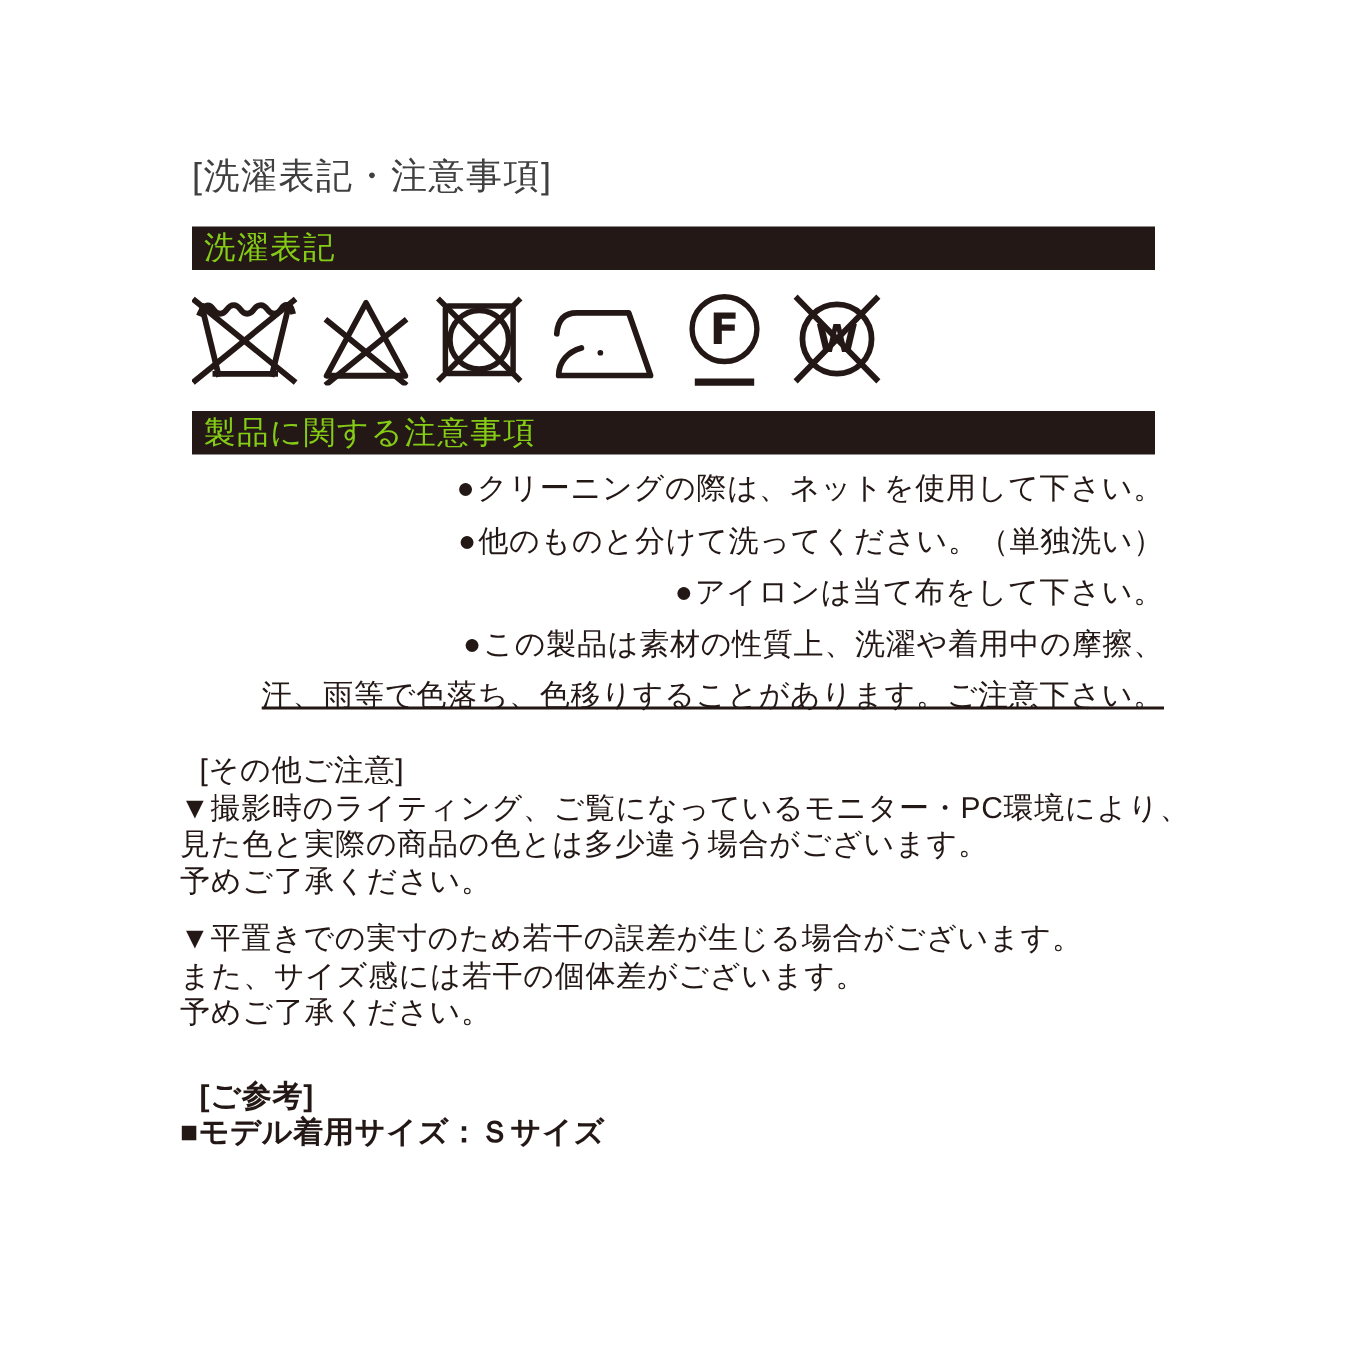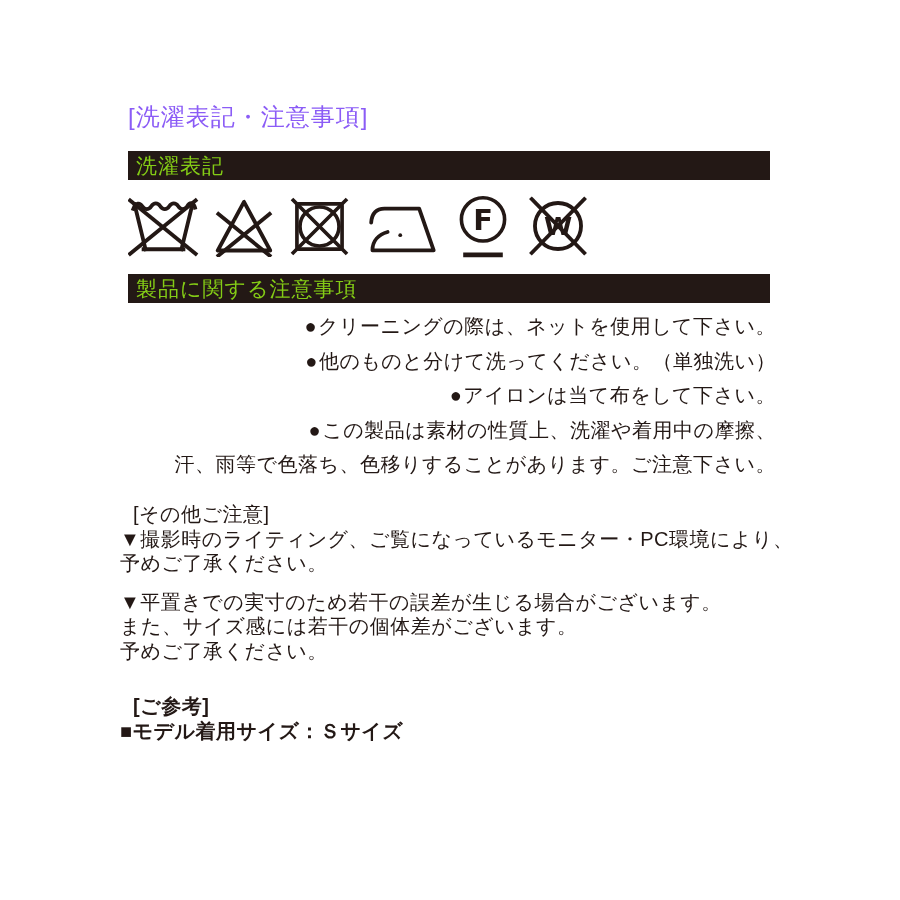--- a/index.html
+++ b/index.html
@@ -11,42 +11,42 @@
     position:relative;
     width:900px; height:900px;
     background:#ffffff;
     overflow:hidden;
     color:#231815;
   }
   .main {
     position:absolute; left:128px; top:101px; width:648px;
   }
   .page-title {
-    font-size:24px; letter-spacing:1px; color:#8b5cf6;
+    font-size:24px; letter-spacing:1px; color:#404040;
   }
   .section-bar {
     width:642px; height:29px; box-sizing:border-box;
     background:#231815; color:#84cc16;
     font-size:21px; line-height:29px; padding-left:8px;
     letter-spacing:1px;
   }
   .bar-wash { margin-top:18px; }
   .symbols-row {
     margin-top:13px; margin-bottom:15px;
     height:66px;
     display:flex; align-items:center; gap:13px;
   }
   .symbols-row svg { display:block; }
   .bullet-list { margin-top:6px;text-align:right; }
   .bullet-row {
     font-size:20px; line-height:34.5px; letter-spacing:0.5px;
     white-space:nowrap;
   }
   .bullet-row .marker { margin-right:1px; }
-  .bullet-row.indent { padding-left:22px; }
+  .bullet-row.indent { padding-left:22px;text-decoration:underline; }
   .other-notes {
     position:absolute; left:120px; top:502px;
     font-size:20px; line-height:24.5px; letter-spacing:0.5px;
     white-space:nowrap;
   }
   .section-head { padding-left:13px; }
   .note-line.para-gap { margin-top:14px; }
   .reference { margin-top:31px; font-weight:bold; }
   .reference .section-head { font-weight:bold; }
 </style>
@@ -122,20 +122,21 @@
       <div class="bullet-row indent">
         <span>汗、雨等で色落ち、色移りすることがあります。ご注意下さい。</span>
       </div>
     </div>
 
   </div>
 
   <div class="other-notes">
     <div class="section-head">[その他ご注意]</div>
     <div class="note-line">▼撮影時のライティング、ご覧になっているモニター・PC環境により、</div>
+    <div class="note-line">見た色と実際の商品の色とは多少違う場合がございます。</div>
     <div class="note-line">予めご了承ください。</div>
     <div class="note-line para-gap">▼平置きでの実寸のため若干の誤差が生じる場合がございます。</div>
     <div class="note-line">また、サイズ感には若干の個体差がございます。</div>
     <div class="note-line">予めご了承ください。</div>
 
     <div class="reference">
       <div class="section-head">[ご参考]</div>
       <div class="ref-line">■モデル着用サイズ：Ｓサイズ</div>
     </div>
   </div>

